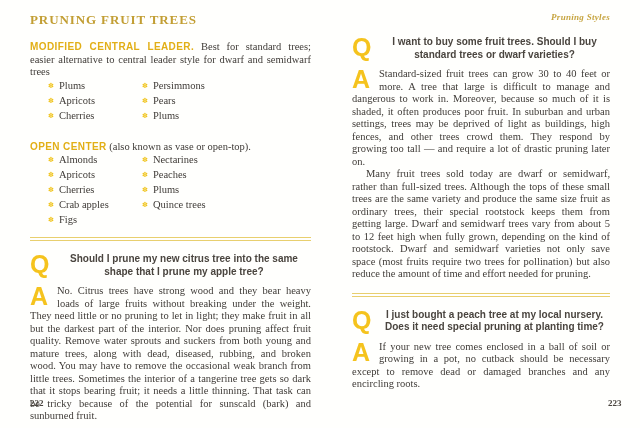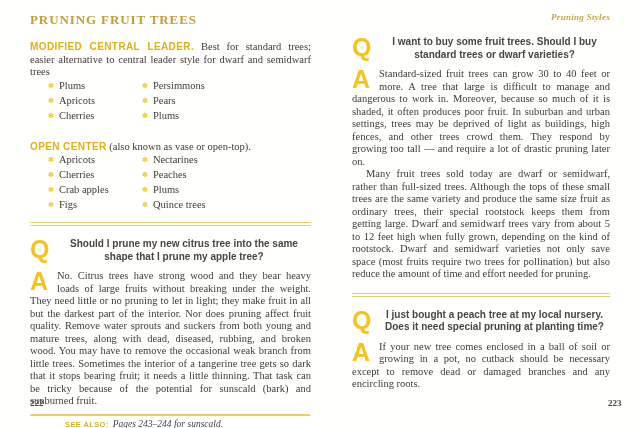--- a/index.html
+++ b/index.html
@@ -115,20 +115,21 @@
         <li class="bullet-item"><span class="bullet-glyph">✽</span><span>Pears</span></li>
         <li class="bullet-item"><span class="bullet-glyph">✽</span><span>Plums</span></li>
       </ul>
     </div>
 
     <p class="sec-para" style="margin-top:17px">
       <span class="sec-label">OPEN CENTER</span><span> (also known as vase or open-top).</span>
     </p>
     <div class="cols-wrap">
       <ul class="col-1">
+        <li class="bullet-item"><span class="bullet-glyph">✽</span><span>Almonds</span></li>
         <li class="bullet-item"><span class="bullet-glyph">✽</span><span>Apricots</span></li>
         <li class="bullet-item"><span class="bullet-glyph">✽</span><span>Cherries</span></li>
         <li class="bullet-item"><span class="bullet-glyph">✽</span><span>Crab apples</span></li>
         <li class="bullet-item"><span class="bullet-glyph">✽</span><span>Figs</span></li>
       </ul>
       <ul class="col-2">
         <li class="bullet-item"><span class="bullet-glyph">✽</span><span>Nectarines</span></li>
         <li class="bullet-item"><span class="bullet-glyph">✽</span><span>Peaches</span></li>
         <li class="bullet-item"><span class="bullet-glyph">✽</span><span>Plums</span></li>
         <li class="bullet-item"><span class="bullet-glyph">✽</span><span>Quince trees</span></li>

